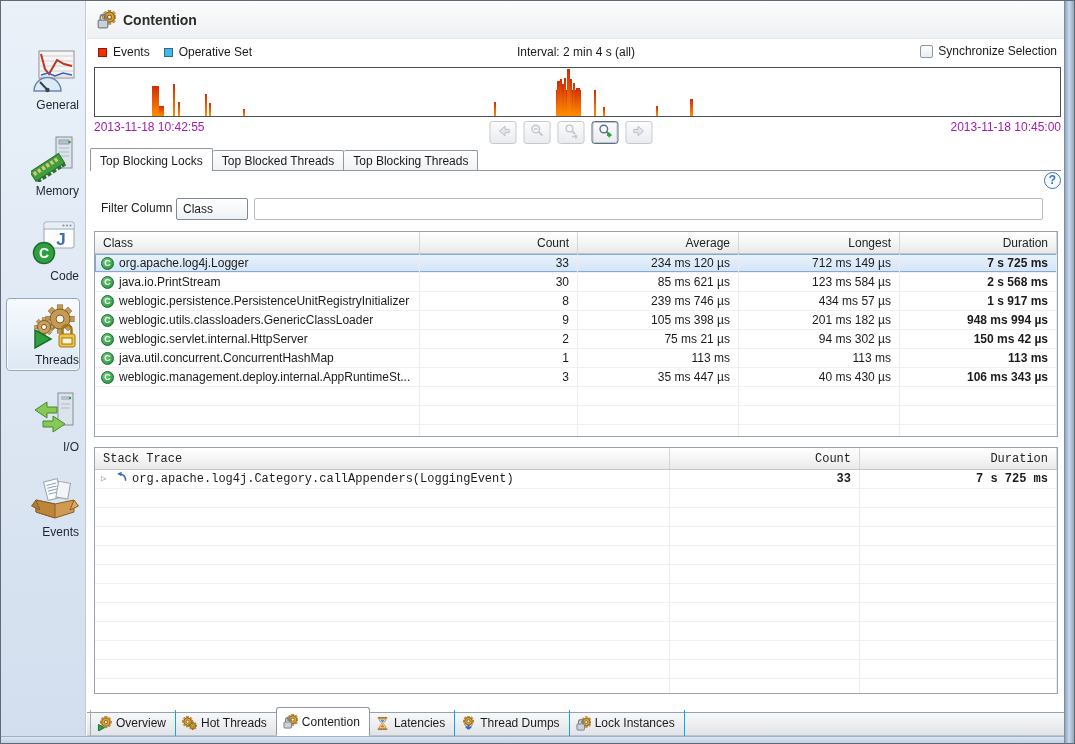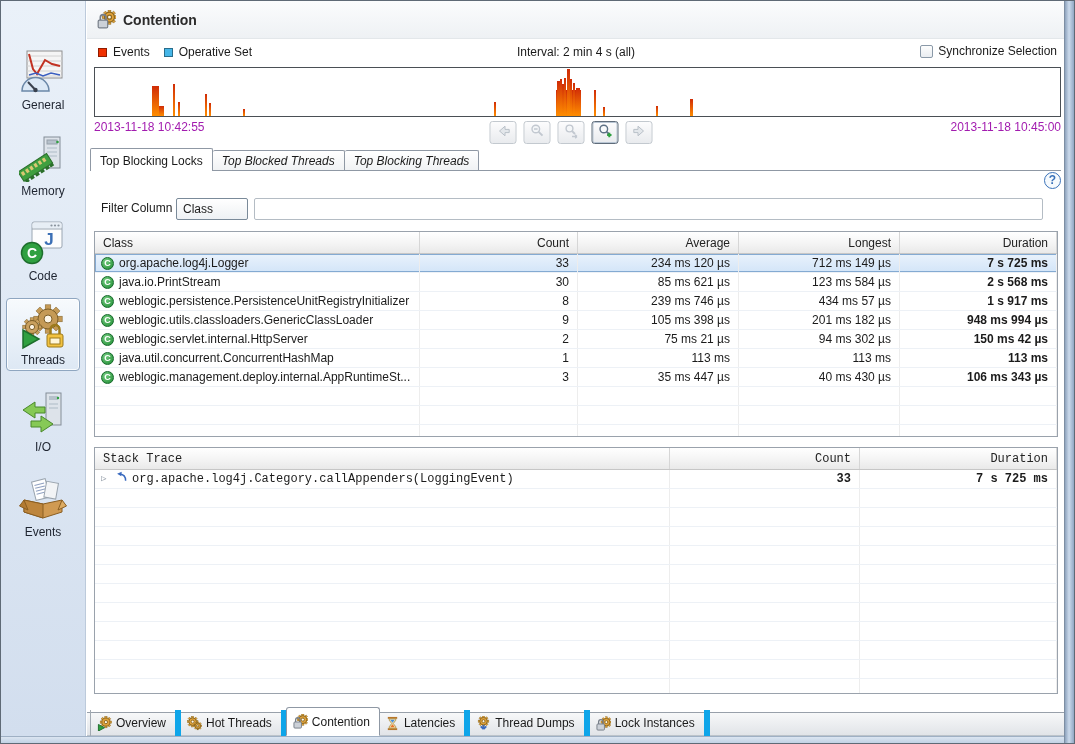--- a/index.html
+++ b/index.html
@@ -4,21 +4,21 @@
 <style>
   * { margin:0; padding:0; box-sizing:border-box; }
   body { font-family:"Liberation Sans", sans-serif; font-size:12px; color:#1b1b1b; background:#fff; }
   #window { position:relative; width:1075px; height:744px; border:1px solid #5f6a76; background:#fff; overflow:hidden; }
   
   .right-strip { position:absolute; top:0; right:0; width:10px; height:742px; background:linear-gradient(90deg,#8ea3bd,#cbdaec 45%,#92a8c4); border-left:1px solid #7d8ea3; z-index:50; }
   .bottom-strip { position:absolute; left:0; bottom:0; width:1063px; height:7px; background:linear-gradient(#dbe5f1,#c2d2e5); border-top:1px solid #9fb0c4; z-index:49; }
 
   
   #sidebar { position:absolute; left:0; top:0; width:85px; height:735px; background:linear-gradient(180deg,#eaf1f9,#d2deee); border-right:1px solid #bccadb; }
-  .side-item { position:absolute; left:50%; transform:translateX(-50%); width:74px; display:flex; flex-direction:column; align-items:center; gap:2px; padding:4px 0 3px; border:1px solid transparent; border-radius:4px; cursor:default; }
+  .side-item { position:absolute; left:50%; transform:translateX(-50%); width:74px; display:flex; flex-direction:column; align-items:flex-end; gap:2px; padding:4px 0 3px; border:1px solid transparent; border-radius:4px; cursor:default; }
   .side-item:nth-child(1){top:42px} .side-item:nth-child(2){top:128px} .side-item:nth-child(3){top:213px}
   .side-item:nth-child(4){top:297px} .side-item:nth-child(5){top:384px} .side-item:nth-child(6){top:469px} .side-item:nth-child(7){top:554px}
   .side-item.selected { border-color:#8fa6c0; background:linear-gradient(#f7fafd,#dde8f4); box-shadow:inset 0 0 0 1px #ffffffcc; }
   .side-icon, .side-icon svg { width:48px; height:48px; display:block; }
   .side-label { font-size:12px; color:#1e2430; }
 
   
   #main { position:absolute; left:86px; top:0; width:978px; height:735px; background:#fff; }
   .page-header { position:absolute; left:0; top:0; width:100%; height:38px; background:linear-gradient(#fbfcfd,#eef1f4); border-bottom:1px solid #e3e7ea; display:flex; align-items:center; }
   .page-header .hicon { width:19px; height:19px; margin-left:10px; }
@@ -38,21 +38,21 @@
   .time-label { position:absolute; top:119px; color:#a21caf; }
   .time-label.start { left:7px; } .time-label.end { right:4px; }
 
   .nav-btns { position:absolute; top:120px; left:484px; transform:translateX(-50%); display:flex; gap:7px; }
   .nbtn { width:27px; height:23px; border:1px solid #c3c9cf; border-radius:3px; background:linear-gradient(#fcfcfd,#e9ebee); display:flex; align-items:center; justify-content:center; }
   .nbtn svg { width:16px; height:16px; }
   .nbtn.enabled { border-color:#5f6c7a; box-shadow:inset 0 0 0 1px #b9c6d4; }
 
   .subtabs { position:absolute; left:3px; top:147px; width:971px; height:23px; display:flex; align-items:flex-end; border-bottom:1px solid #8f98a4; }
   .stab { height:20px; padding:3px 9px 0; border:1px solid #8f98a4; border-bottom:none; border-radius:2px 2px 0 0; background:linear-gradient(#ffffff,#f0f2f4); white-space:nowrap; cursor:default; }
-  .stab + .stab { border-left:none;font-style:italic; }
+  .stab + .stab { border-left:none; }
   .stab.active { height:23px; margin-bottom:-1px; background:#fff; padding-top:5px; z-index:2; }
 
   .help { position:absolute; top:171px; right:4px; width:17px; height:17px; border-radius:50%; border:1px solid #3a72b9; color:#3a72b9; font-weight:bold; font-size:12px; line-height:15px; text-align:center; background:#f6fafd; }
 
   .filter-row { position:absolute; left:0; top:196px; width:100%; height:24px; }
   .filter-label { position:absolute; left:14px; top:4px; }
   .dropdown { position:absolute; left:89px; top:1px; width:72px; height:22px; border:1px solid #7a8a99; border-radius:2px; background:linear-gradient(#ffffff,#eef1f4); display:flex; align-items:center; padding-left:6px; }
   .dd-arrow { position:absolute; right:5px; top:8px; width:0; height:0; border-left:4px solid transparent; border-right:4px solid transparent; border-top:5px solid #3c4document4; border-top-color:#444; }
   .filter-input { position:absolute; left:167px; top:1px; width:789px; height:22px; border:1px solid #b4bcc4; border-radius:2px; background:#fff; padding:0 5px; font:12px "Liberation Sans", sans-serif; }
 
@@ -70,21 +70,21 @@
   .bold { font-weight:bold; }
   .tbl-row.sel { background:linear-gradient(#e9f2fc,#d3e5f8); box-shadow:inset 0 0 0 1px #84aad2; }
   .cls { display:flex; align-items:center; gap:5px; padding-left:6px; }
   .cls-icon { flex:0 0 13px; width:13px; height:13px; border-radius:50%; background:radial-gradient(circle at 35% 30%,#74cc80,#1e8c32); border:1px solid #15692a; color:#fff; font-size:9px; font-weight:bold; line-height:11px; text-align:center; }
   .expander { color:#8a94a0; font-size:9px; width:10px; display:inline-block; }
   .frame-arrow svg { width:11px; height:11px; }
 
   
   .btabs-strip { position:absolute; left:0; top:711px; width:978px; height:24px; background:linear-gradient(#f7f8f9,#e1e4e8); border-top:1px solid #98a0aa; border-bottom:1px solid #bcc3ca; }
   .btab-row { position:absolute; left:3px; top:705px; height:30px; display:flex; align-items:flex-end; z-index:3; }
-  .btab { height:26px; padding:0 9px 0 6px; display:flex; align-items:center; gap:4px; border-right:6px solid #0ea5e9; background:transparent; white-space:nowrap; cursor:default; }
+  .btab { height:26px; padding:0 9px 0 6px; display:flex; align-items:center; gap:4px; border-right:1px solid #0ea5e9; background:transparent; white-space:nowrap; cursor:default; }
   .btab:first-child { border-left:1px solid #a2aab2; }
   .btab.active { height:29px; background:#fff; border:1px solid #8f98a4; border-bottom:1px solid #fff; border-radius:3px 3px 0 0; margin:0 -1px; }
   .mini, .mini svg { width:15px; height:15px; display:block; }
 </style>
 </head>
 <body>
 
 <div id="window">
   <div id="sidebar">
       <div class="side-item">

